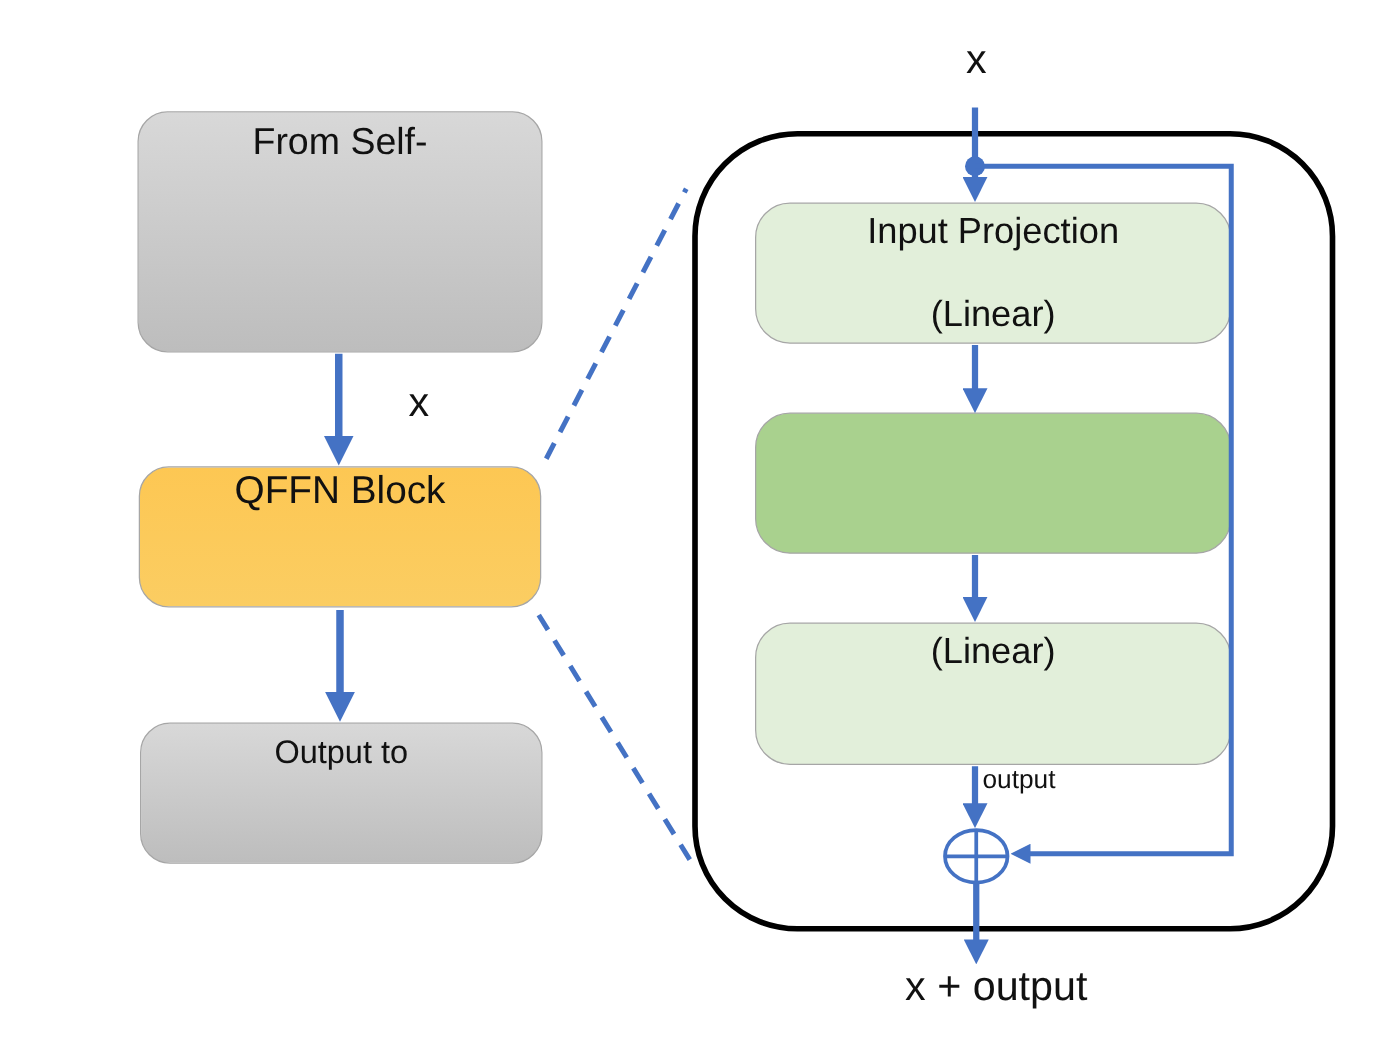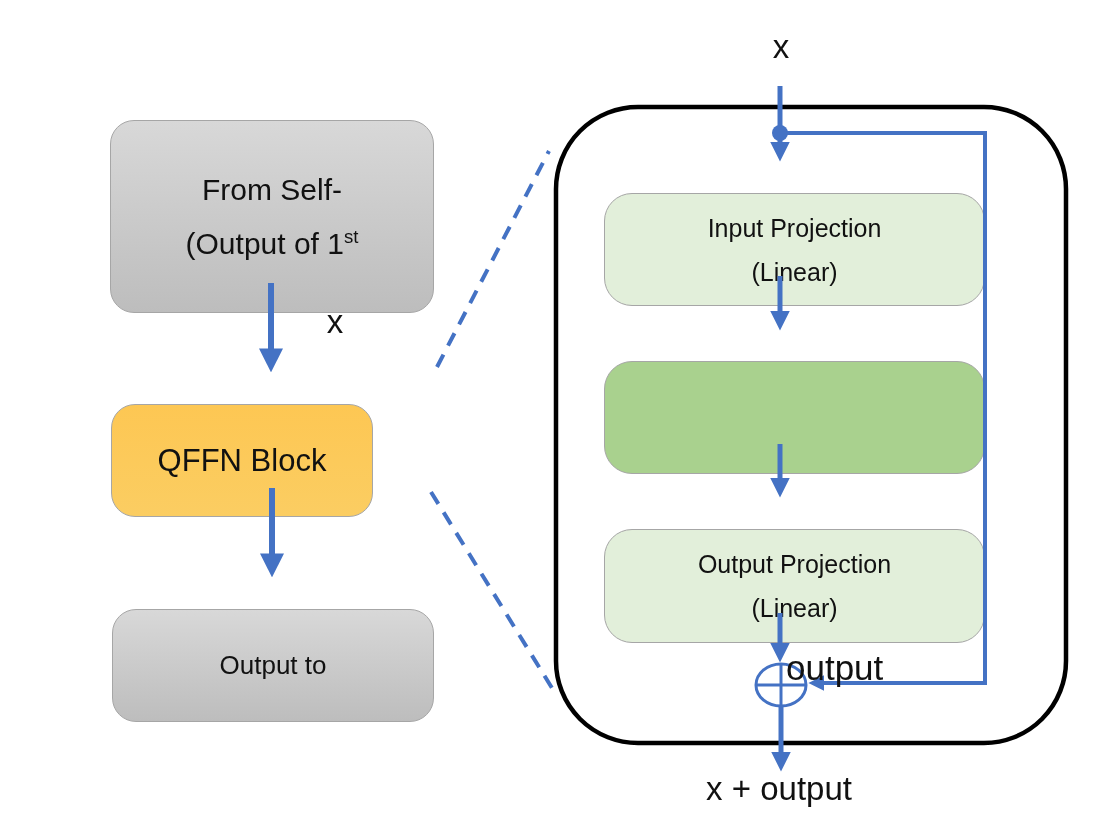--- a/index.html
+++ b/index.html
@@ -17,106 +17,103 @@
   * { margin: 0; padding: 0; box-sizing: border-box; }
   html, body { width: 1119px; height: 840px; background: #ffffff; overflow: hidden; }
   body { font-family: "Liberation Sans", sans-serif; color: var(--text-black); }
   .canvas { position: relative; width: 1119px; height: 840px; background: #ffffff; }
 
   .box {
     position: absolute;
     display: flex;
     flex-direction: column;
     align-items: center;
-    justify-content: center;
+    justify-content: space-between;
     text-align: center;
     z-index: 1;
     border: 1.5px solid var(--box-border);
-    margin-top: 31px;
   }
   .gray-box {
     background: linear-gradient(180deg, var(--box-gray-top) 0%, var(--box-gray-bottom) 100%);
     border-radius: 24px;
   }
   .from-box {
     left: 110px; top: 89px; width: 324px; height: 193px;
     font-size: 30px; line-height: 47px; font-weight: 500;
   }
   .qffn-box {
-    left: 111px; top: 373px; width: 262px; height: 113px;
+    left: 111px; top: 373px; width: 322px; height: 113px;
     background: linear-gradient(180deg, var(--qffn-yellow-top) 0%, var(--qffn-yellow-bottom) 100%);
     border-radius: 24px;
     font-size: 31px; font-weight: 500;
   }
   .outnext-box {
     left: 112px; top: 578px; width: 322px; height: 113px;
     font-size: 26px; line-height: 45px; font-weight: 500;
   }
   .inner-box {
     left: 604px; width: 381px; height: 113px;
     border-radius: 28px;
-    font-size: 25px; line-height: 44px; font-weight: 500;
+    font-size: 29px; line-height: 44px; font-weight: 500;
   }
   .inproj-box  { top: 162px; background: var(--light-green); }
   .pqc-box     { top: 330px; background: var(--medium-green); }
   .outproj-box { top: 498px; background: var(--light-green); height: 114px; }
 
   sup { font-size: 0.62em; vertical-align: super; }
 
   .float-label {
     position: absolute;
     z-index: 3;
     font-size: 33px;
     font-weight: 500;
     white-space: nowrap;
     transform: translate(-50%, -50%);
   }
   .label-x-left   { left: 335px; top: 322px; }
   .label-x-right  { left: 781px; top: 47px; }
-  .label-output   { left: 786px; top: 668px; transform: translate(0, -50%); font-size: 35px; }
-  .label-sum      { left: 779px; top: 789px; font-size: 33px; }
+  .label-output   { left: 786px; top: 624px; transform: translate(0, -50%); font-size: 21px; }
+  .label-sum      { left: 797px; top: 789px; font-size: 33px; }
 
   svg.overlay {
     position: absolute;
     left: 0; top: 0;
     z-index: 2;
     pointer-events: none;
   }
   .stroke-blue  { stroke: var(--arrow-blue); fill: none; }
   .fill-blue    { fill: var(--arrow-blue); }
   .stroke-black { stroke: var(--outline-black); fill: none; }
 </style>
 </head>
 <body>
 
 <div class="canvas">
 
   <div class="box gray-box from-box">
     <div>From Self-</div>
-    <div><span>(Output of 1</span><sup>st</sup></div>
   </div>
 
   <div class="box qffn-box">
     <div>QFFN Block</div>
   </div>
 
   <div class="box gray-box outnext-box">
     <div>Output to</div>
   </div>
 
   <div class="box inner-box inproj-box">
     <div>Input Projection</div>
     <div>(Linear)</div>
   </div>
 
   <div class="box inner-box pqc-box">
   </div>
 
   <div class="box inner-box outproj-box">
-    <div>Output Projection</div>
     <div>(Linear)</div>
   </div>
 
   <div class="float-label label-x-left">x</div>
   <div class="float-label label-x-right">x</div>
   <div class="float-label label-output">output</div>
   <div class="float-label label-sum">x + output</div>
 
   <svg class="overlay" width="1119" height="840" viewBox="0 0 1119 840">
     <defs>

